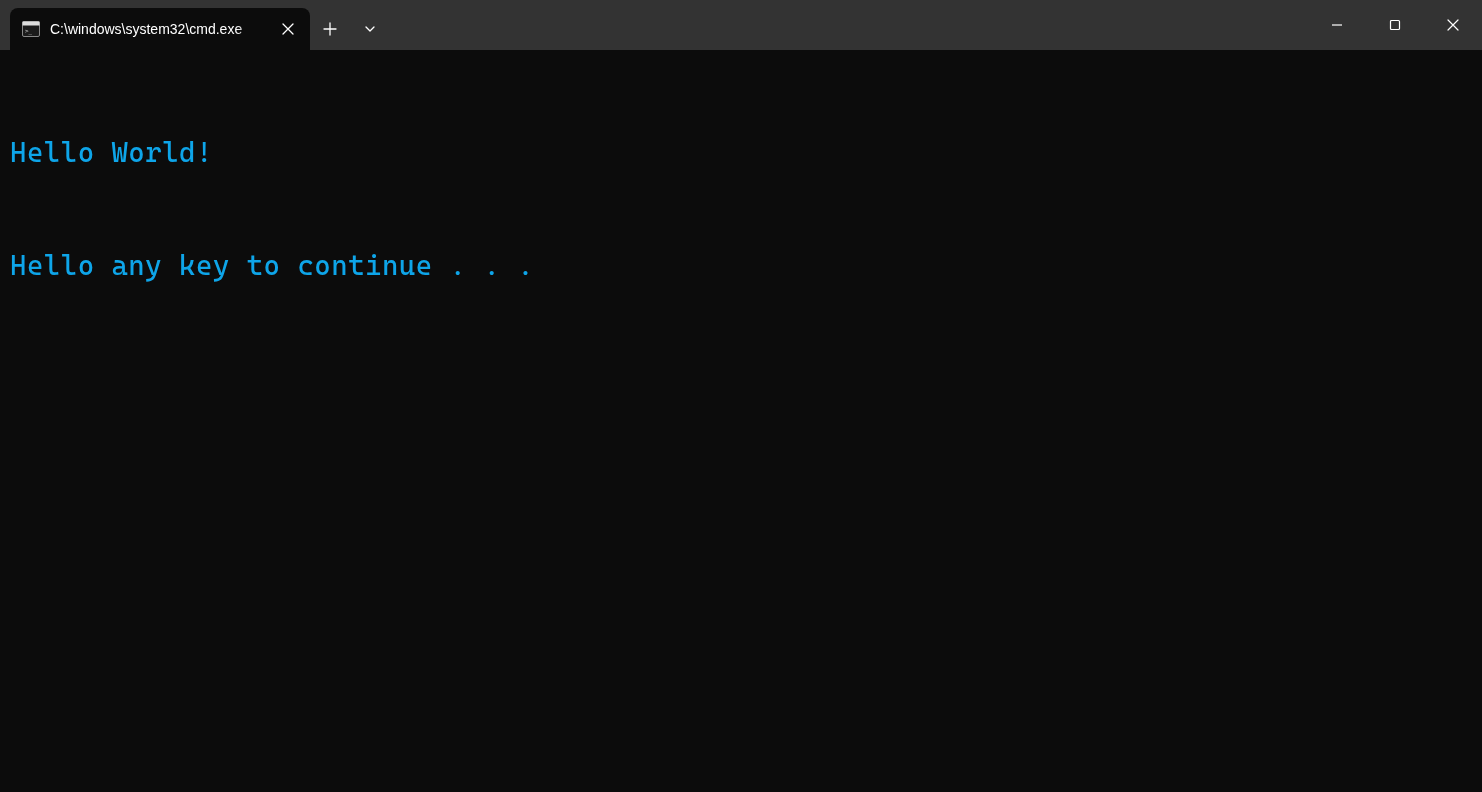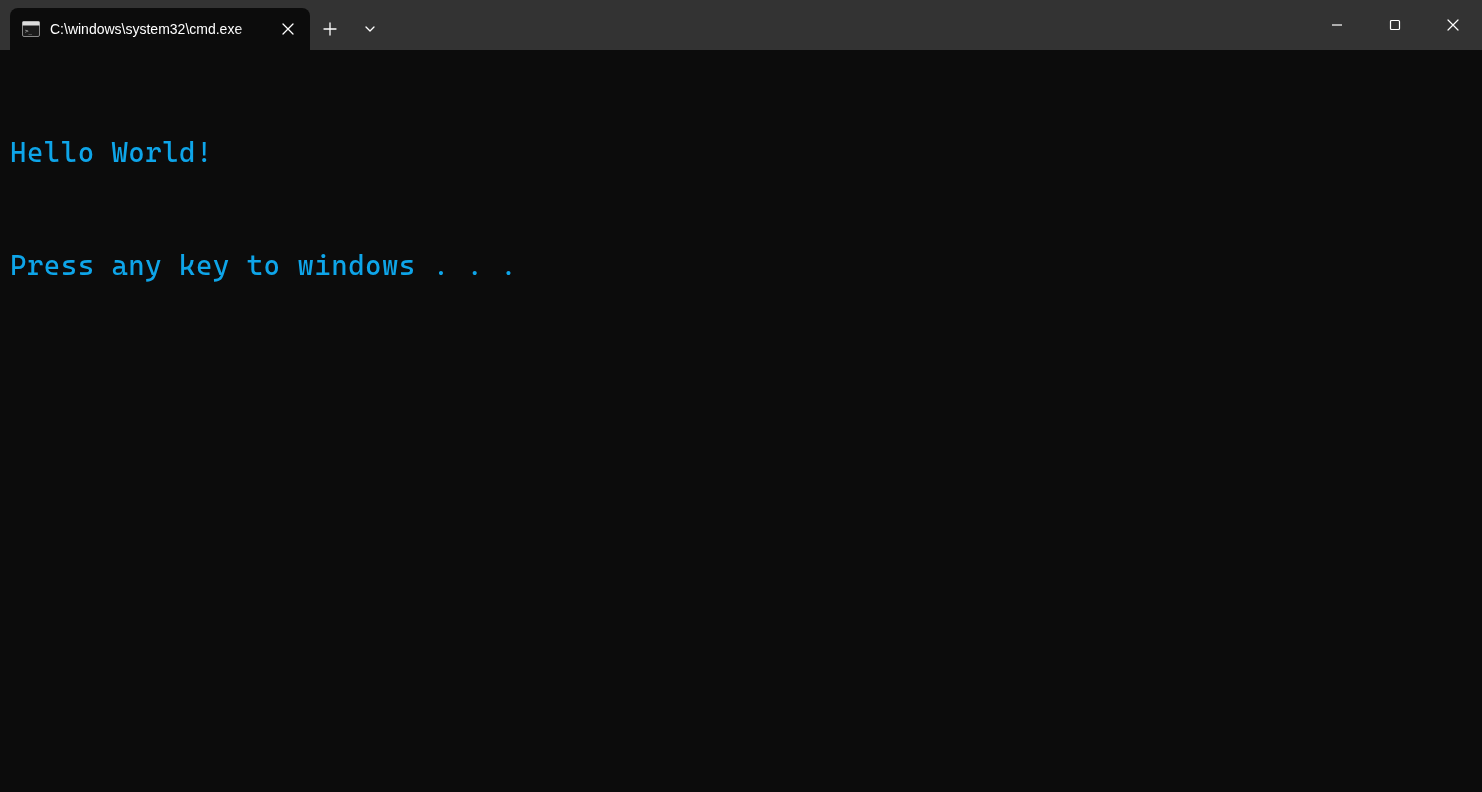--- a/index.html
+++ b/index.html
@@ -171,14 +171,14 @@
         <svg width="12" height="12" viewBox="0 0 12 12">
           <path d="M1 1 L11 11 M11 1 L1 11" stroke="#ffffff" stroke-width="1.2" stroke-linecap="round"></path>
         </svg>
       </span>
     </div>
   </div>
 </div>
 
 <div class="terminal">
   <div>Hello World!</div>
-  <div>Press any key to windows . . .</div>
+  <div>Hello any key to continue . . .</div>
 </div>
 
 </body></html>

